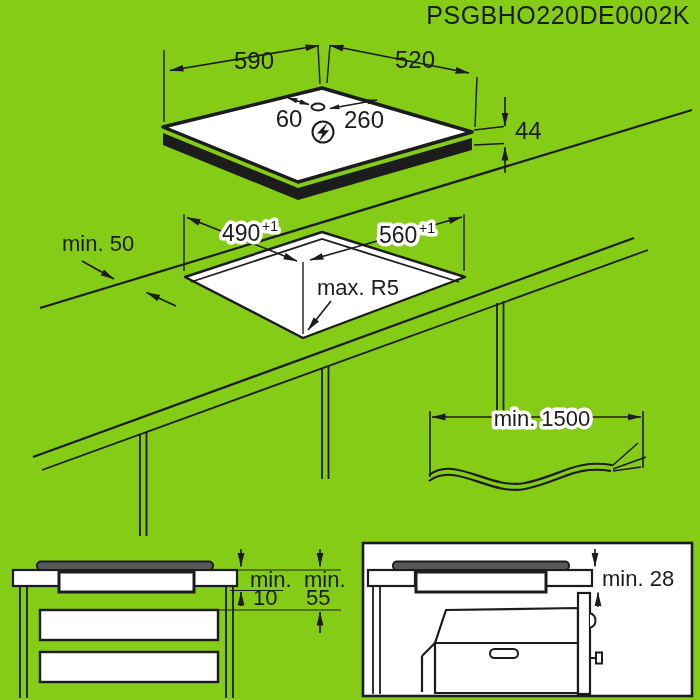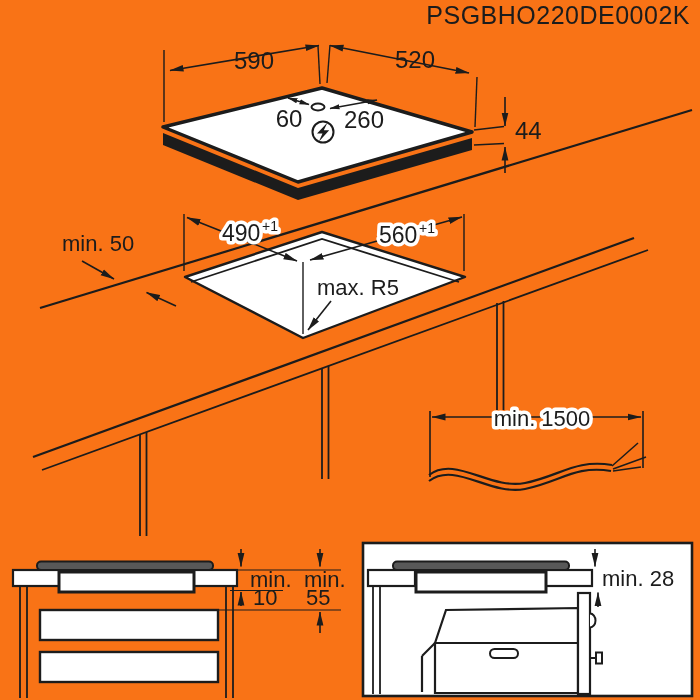--- a/index.html
+++ b/index.html
@@ -1,16 +1,16 @@
 <!DOCTYPE html>
 <html><head>
 <meta charset="utf-8">
 <style>
   html,body{margin:0;padding:0;background:#ffffff;}
-  .stage{position:relative;width:700px;height:700px;background:#f97316;overflow:hidden;}
+  .stage{position:relative;width:700px;height:700px;background:#84cc16;overflow:hidden;}
   svg text{font-family:"Liberation Sans","DejaVu Sans",sans-serif;fill:#1c1c1c;}
   .t25{font-size:25px;letter-spacing:.5px;}
   .t24{font-size:24px;}
   .t23{font-size:23px;}
   .t22{font-size:22px;}
   .t14{font-size:14px;}
   .halo{paint-order:stroke;stroke:#ffffff;stroke-width:7px;stroke-linejoin:round;}
   .ln{stroke:#1c1c1c;fill:none;}
   .fw{fill:#ffffff;stroke:#1c1c1c;}
   .fb{fill:#1c1c1c;stroke:none;}

